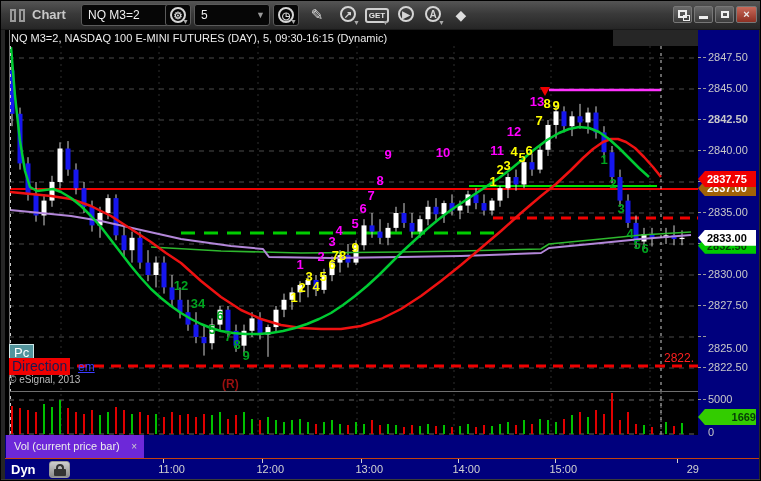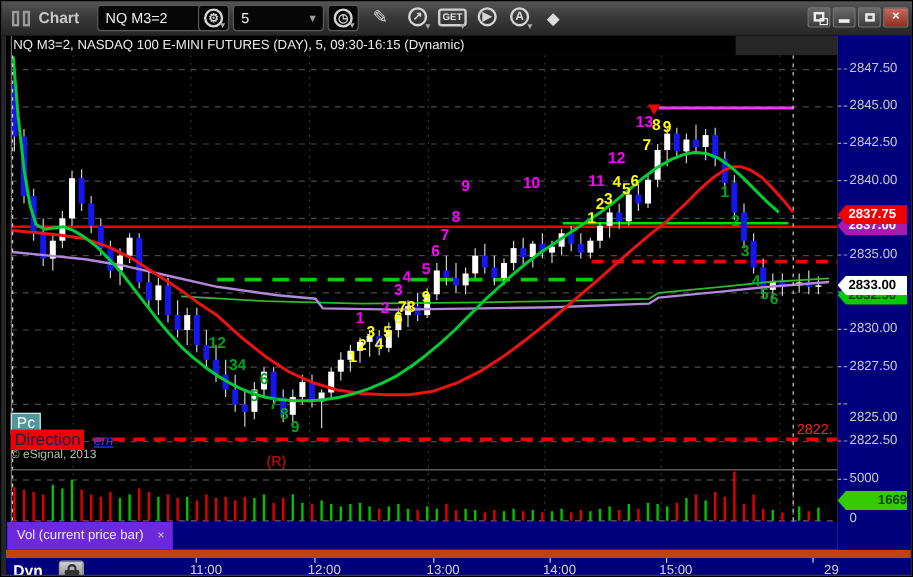--- a/index.html
+++ b/index.html
@@ -37,35 +37,35 @@
   .glyph-box { display:inline-block; width:8px; height:7px; border:2px solid #eee; margin-top:4px; }
   .glyph-min { display:inline-block; width:9px; height:3px; background:#eee; margin-top:9px; }
   .glyph-restore { position:relative; display:inline-block; width:9px; height:8px; border:2px solid #eee; margin-top:3px; }
   .glyph-restore:after { content:""; position:absolute; left:3px; top:3px; width:5px; height:4px; border:1px solid #eee; }
   
   #chart-title-row { position:absolute; left:4px; top:29px; width:608px; height:16px; background:#000; }
   #main-title { position:absolute; left:6px; top:2px; color:#ececec; font-size:11px; white-space:nowrap; }
   #plot-bg { position:absolute; left:4px; top:45px; width:693px; height:389px; background:#000; }
   #axis-panel { position:absolute; left:697px; top:29px; width:61px; height:428px; background:#00007d; overflow:hidden; }
   #strip { position:absolute; left:4px; top:434px; width:754px; height:23px; background:#00007d; }
-  #timebar { position:absolute; left:4px; top:457px; width:754px; height:21px; background:#00007d; border-top:7px solid #c2410c; }
+  #timebar { position:absolute; left:4px; top:457px; width:754px; height:21px; background:#00007d; border-top:1px solid #c2410c; }
   #frame-bottom { position:absolute; left:0; top:478px; width:761px; height:3px; background:#3a3a3a; }
   .vborder { position:absolute; top:29px; width:1px; height:428px; background:#6f6f6f; }
   #hsep { position:absolute; left:8px; top:390px; width:689px; height:1px; background:#6f6f6f; }
   svg { position:absolute; }
   
   .ptick { position:absolute; left:10px; color:#c8c8c8; font-size:11px; }
   .pdash { position:absolute; left:0; width:8px; border-top:1px dashed #9a9a9a; }
   .tag { position:absolute; left:0px; width:58px; height:16px; font-size:11px; font-weight:bold;
      line-height:16px; padding-left:9px; clip-path:polygon(0 50%, 12% 0, 100% 0, 100% 100%, 12% 100%); }
   
   .ov { position:absolute; white-space:nowrap; }
   #pc-badge { left:8px; top:343px; background:#52949c; border:1px solid #cfe8e8; color:#fff; font-size:13px; padding:0 4px 1px 4px; }
   #direction-badge { left:8px; top:357px; background:#f00000; color:#1a1a52; font-size:14px; padding:0 3px 1px 3px; }
-  #direction-link { left:77px; top:359px; color:#3c3cff; font-size:12px; text-decoration:underline;font-style:italic; }
+  #direction-link { left:77px; top:359px; color:#3c3cff; font-size:12px; text-decoration:underline; }
   #copyright { left:8px; top:373px; color:#b9b9b9; font-size:10px; }
   #r-mark { left:221px; top:376px; color:#9c1010; font-size:12px; font-weight:bold; }
   #price-2822 { left:663px; top:350px; color:#ff2020; font-size:12px; }
   
   #vol-tab { position:absolute; left:5px; top:434px; width:138px; height:23px; background:#6d28d9; color:#ececec;
      font-size:11px; line-height:22px; padding-left:8px; }
   #vol-tab-close { position:absolute; right:7px; top:1px; font-size:10px; color:#cfcfcf; }
   #dyn-label { position:absolute; left:6px; top:3px; color:#fff; font-weight:bold; font-size:13px; }
   #lock-btn { position:absolute; left:44px; top:2px; width:21px; height:17px; border:1px solid #999;
      border-radius:3px; background:linear-gradient(#cfcfcf,#8a8a8a); }
@@ -488,38 +488,38 @@
   <div class="vborder" style="left:8px;"></div>
   <div class="vborder" style="left:697px;"></div>
   <div id="hsep"></div>
 
   <div id="axis-panel">
       <div class="pdash" style="top: 27px;"></div>
       <div class="ptick" style="top: 21px;">2847.50</div>
       <div class="pdash" style="top: 58px;"></div>
       <div class="ptick" style="top: 52px;">2845.00</div>
       <div class="pdash" style="top: 89px;"></div>
-      <div class="ptick" style="top: 83px;">2842.50</div>
+      <div class="ptick" style="top: 83px; font-weight: bold;">2842.50</div>
       <div class="pdash" style="top: 120px;"></div>
       <div class="ptick" style="top: 114px; text-align: center;">2840.00</div>
       <div class="pdash" style="top: 151px;"></div>
       <div class="ptick" style="top: 145px;">2837.50</div>
       <div class="pdash" style="top: 182px;"></div>
       <div class="ptick" style="top: 176px;">2835.00</div>
       <div class="pdash" style="top: 213px;"></div>
       <div class="ptick" style="top: 207px;">2832.50</div>
       <div class="pdash" style="top: 244px;"></div>
       <div class="ptick" style="top: 238px;">2830.00</div>
       <div class="pdash" style="top: 275px;"></div>
       <div class="ptick" style="top: 269px;">2827.50</div>
       <div class="pdash" style="top: 306px;"></div>
       <div class="ptick" style="top: 300px; margin-top: 12px;">2825.00</div>
       <div class="pdash" style="top: 337px;"></div>
       <div class="ptick" style="top: 331px;">2822.50</div>
-      <div class="tag" style="top: 150.2px; background: #a21caf; color: rgb(255, 255, 255); z-index: 2;">2837.00</div>
+      <div class="tag" style="top: 150.2px; background: #a16207; color: rgb(255, 255, 255); z-index: 2;">2837.00</div>
       <div class="tag" style="top: 140.9px; background: rgb(240, 0, 0); color: rgb(255, 255, 255); z-index: 3;">2837.75</div>
       <div class="tag" style="top: 207.86px; background: rgb(0, 204, 0); color: rgb(6, 60, 6); z-index: 2;">2832.50</div>
       <div class="tag" style="top: 199.8px; background: rgb(255, 255, 255); color: rgb(0, 0, 0); z-index: 3;">2833.00</div>
       <div class="ptick" style="top: 363px;">5000</div>
       <div class="pdash" style="top: 369px;"></div>
       <div class="ptick" style="top: 396px;">0</div>
       <div class="tag" style="top: 379px; background: rgb(51, 204, 0); color: rgb(6, 60, 6); z-index: 2; text-align: right;">1669</div>
     </div>
 
   <div class="ov" id="pc-badge">Pc</div>

